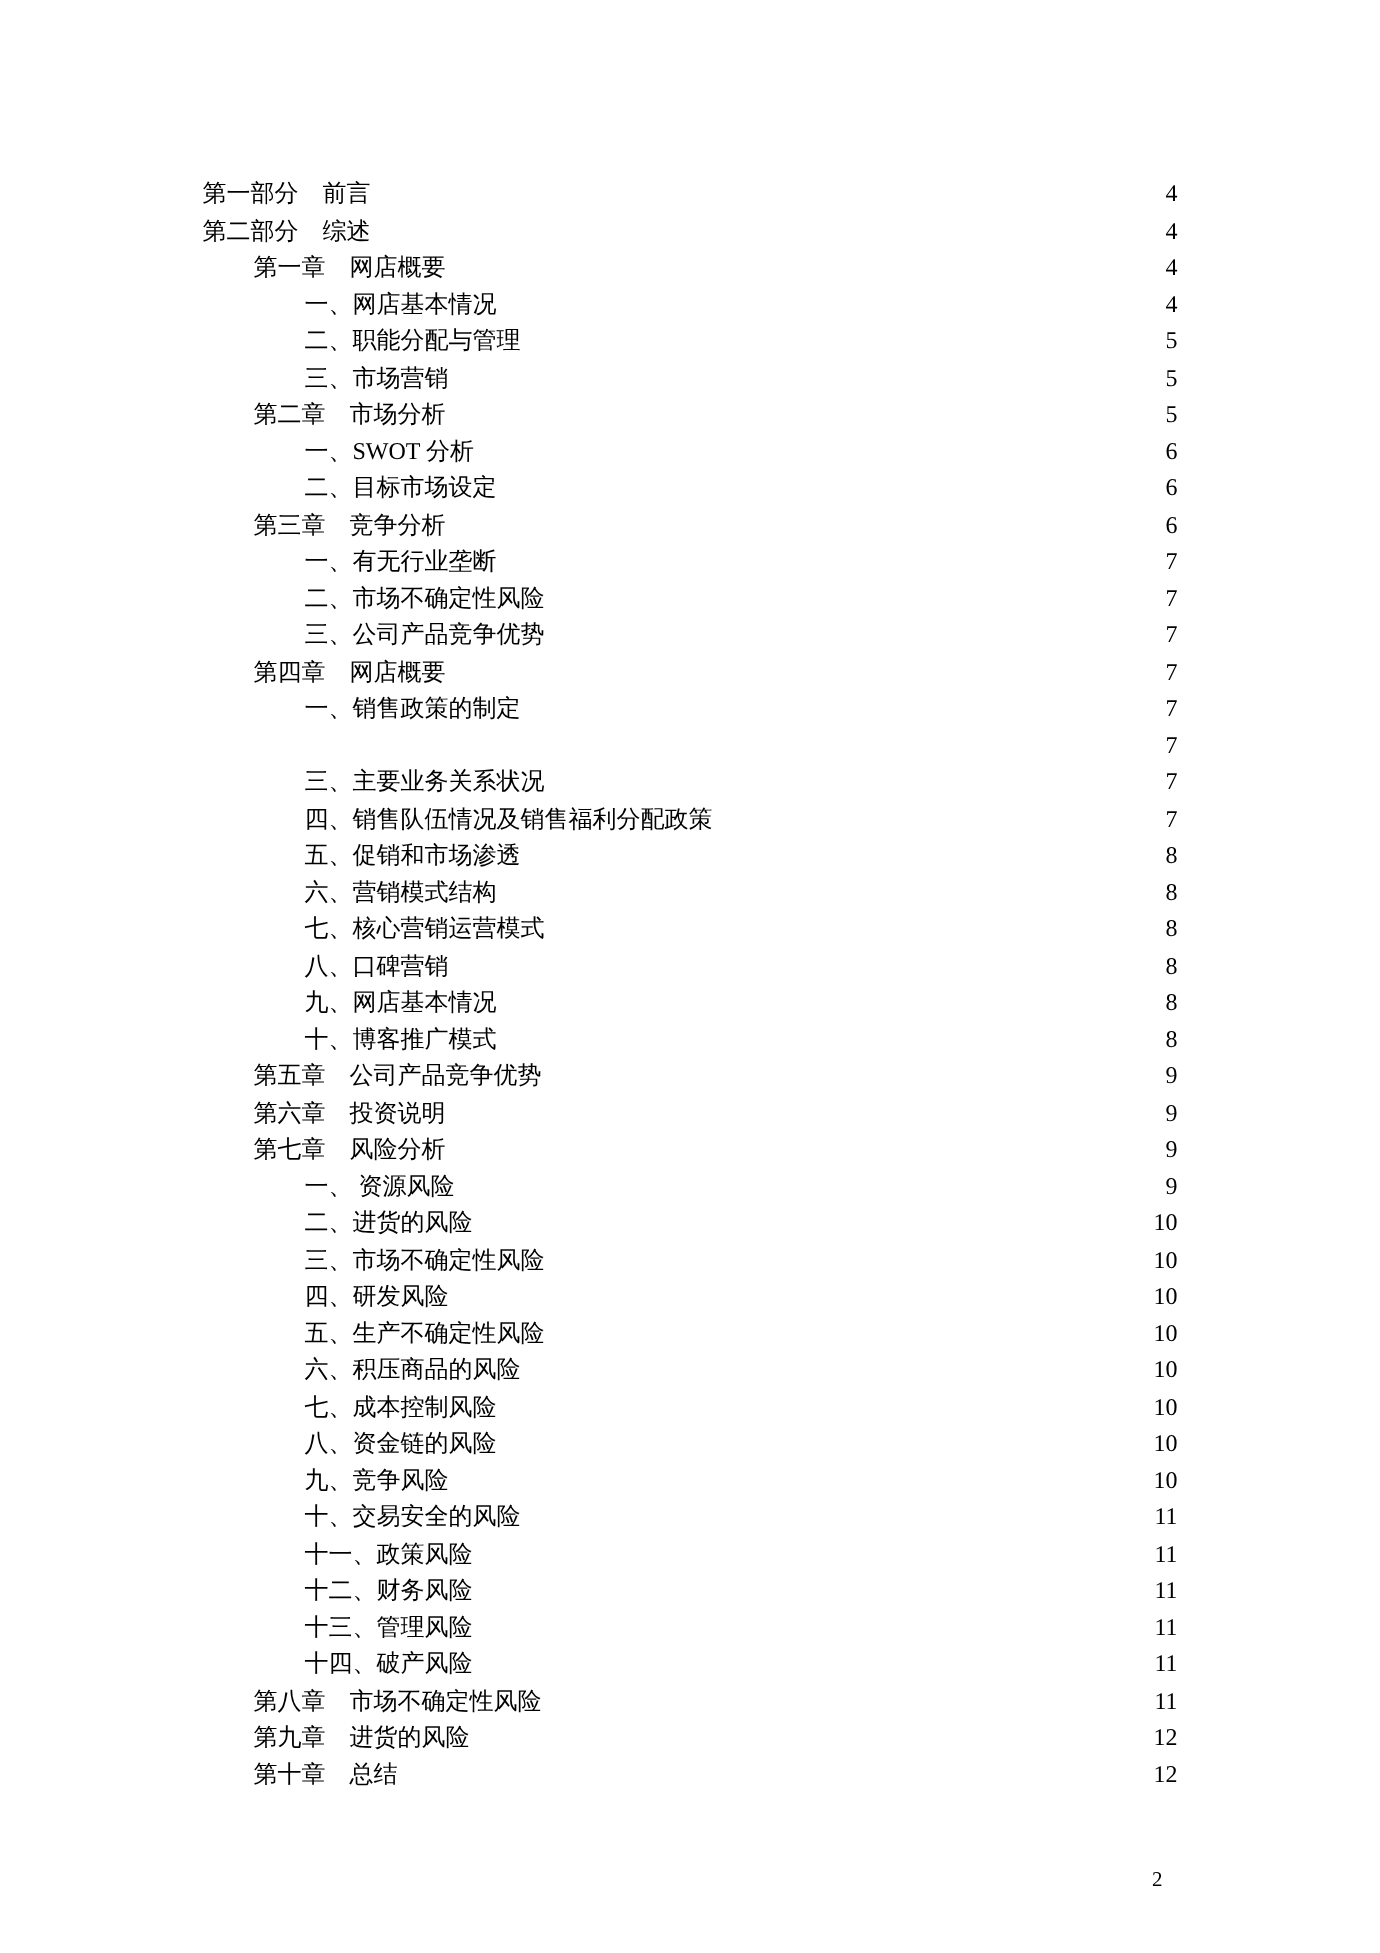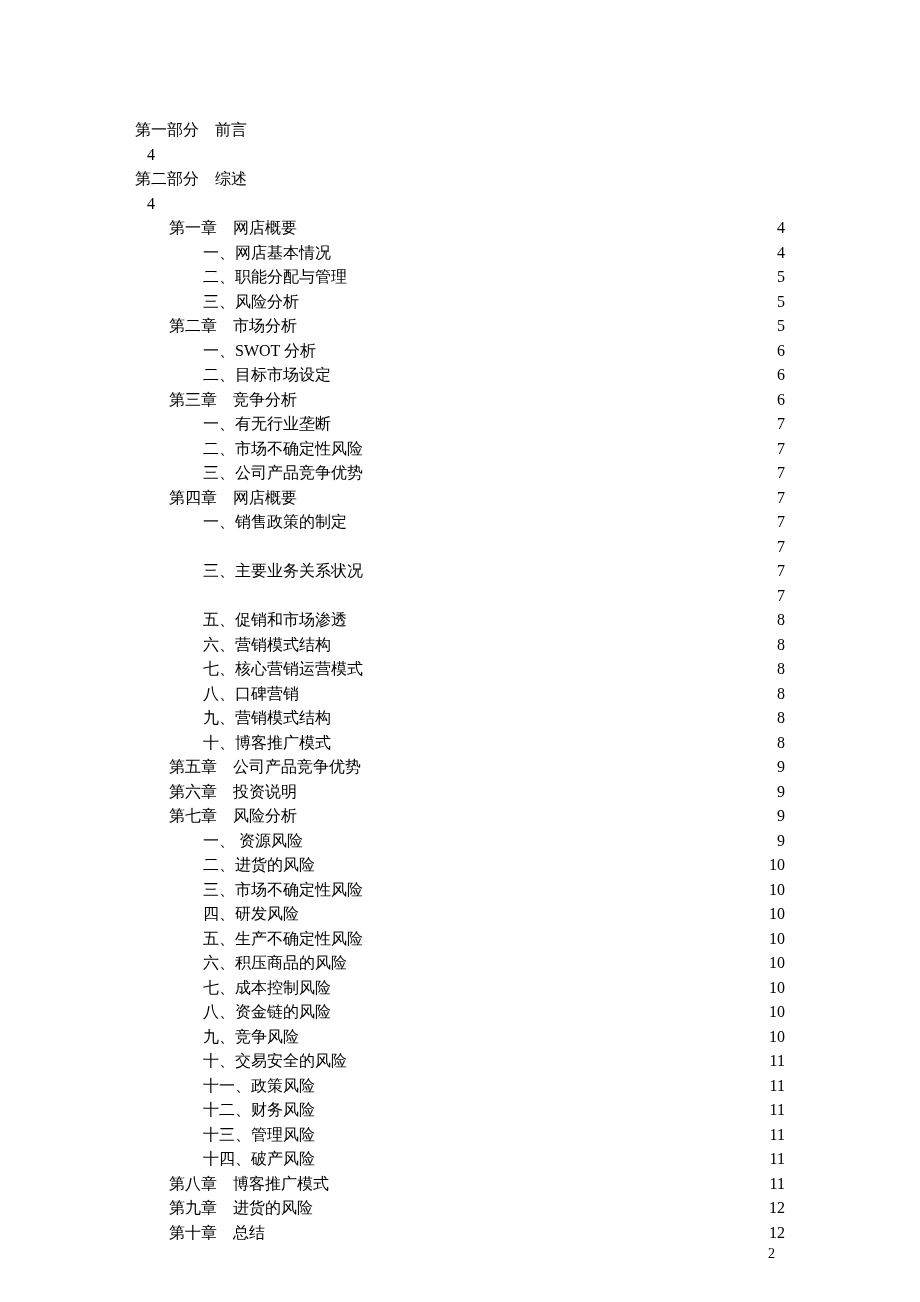--- a/index.html
+++ b/index.html
@@ -27,21 +27,21 @@
       white-space: nowrap;
     }
     .toc-text {
       flex: 0 0 auto;
     }
     .toc-page {
       flex: 0 0 auto;
       text-align: right;
       min-width: 20px;
     }
-    .indent-0 { padding-left: 0px; flex-direction: column; }
+    .indent-0 { padding-left: 0px; }
     .indent-1 { padding-left: 34px; font-family: Liberation Serif, serif; }
     .indent-2 { padding-left: 68px; }
     .page-number {
       position: absolute;
       bottom: 40px;
       right: 145px;
       font-size: 14px;
       color: #000000;
     }
     .spacer {
@@ -76,21 +76,21 @@
         <span class="toc-text">一、网店基本情况</span>
         <span class="spacer"></span>
         <span class="toc-page">4</span>
       </div>
       <div class="toc-line indent-2">
         <span class="toc-text">二、职能分配与管理</span>
         <span class="spacer"></span>
         <span class="toc-page">5</span>
       </div>
       <div class="toc-line indent-2">
-        <span class="toc-text">三、风险分析</span>
+        <span class="toc-text">三、市场营销</span>
         <span class="spacer"></span>
         <span class="toc-page">5</span>
       </div>
       <div class="toc-line indent-1">
         <span class="toc-text">第二章　市场分析</span>
         <span class="spacer"></span>
         <span class="toc-page">5</span>
       </div>
       <div class="toc-line indent-2">
         <span class="toc-text">一、SWOT 分析</span>
@@ -135,20 +135,21 @@
       <div class="toc-line indent-2">
         <span class="spacer"></span>
         <span class="toc-page">7</span>
       </div>
       <div class="toc-line indent-2">
         <span class="toc-text">三、主要业务关系状况</span>
         <span class="spacer"></span>
         <span class="toc-page">7</span>
       </div>
       <div class="toc-line indent-2">
+        <span class="toc-text">四、销售队伍情况及销售福利分配政策</span>
         <span class="spacer"></span>
         <span class="toc-page">7</span>
       </div>
       <div class="toc-line indent-2">
         <span class="toc-text">五、促销和市场渗透</span>
         <span class="spacer"></span>
         <span class="toc-page">8</span>
       </div>
       <div class="toc-line indent-2">
         <span class="toc-text">六、营销模式结构</span>
@@ -159,21 +160,21 @@
         <span class="toc-text">七、核心营销运营模式</span>
         <span class="spacer"></span>
         <span class="toc-page">8</span>
       </div>
       <div class="toc-line indent-2">
         <span class="toc-text">八、口碑营销</span>
         <span class="spacer"></span>
         <span class="toc-page">8</span>
       </div>
       <div class="toc-line indent-2">
-        <span class="toc-text">九、营销模式结构</span>
+        <span class="toc-text">九、网店基本情况</span>
         <span class="spacer"></span>
         <span class="toc-page">8</span>
       </div>
       <div class="toc-line indent-2">
         <span class="toc-text">十、博客推广模式</span>
         <span class="spacer"></span>
         <span class="toc-page">8</span>
       </div>
       <div class="toc-line indent-1">
         <span class="toc-text">第五章　公司产品竞争优势</span>
@@ -254,21 +255,21 @@
         <span class="toc-text">十三、管理风险</span>
         <span class="spacer"></span>
         <span class="toc-page">11</span>
       </div>
       <div class="toc-line indent-2 shift-right">
         <span class="toc-text">十四、破产风险</span>
         <span class="spacer"></span>
         <span class="toc-page">11</span>
       </div>
       <div class="toc-line indent-1 shift-right">
-        <span class="toc-text">第八章　博客推广模式</span>
+        <span class="toc-text">第八章　市场不确定性风险</span>
         <span class="spacer"></span>
         <span class="toc-page">11</span>
       </div>
       <div class="toc-line indent-1 shift-right">
         <span class="toc-text">第九章　进货的风险</span>
         <span class="spacer"></span>
         <span class="toc-page">12</span>
       </div>
       <div class="toc-line indent-1 shift-right">
         <span class="toc-text">第十章　总结</span>

